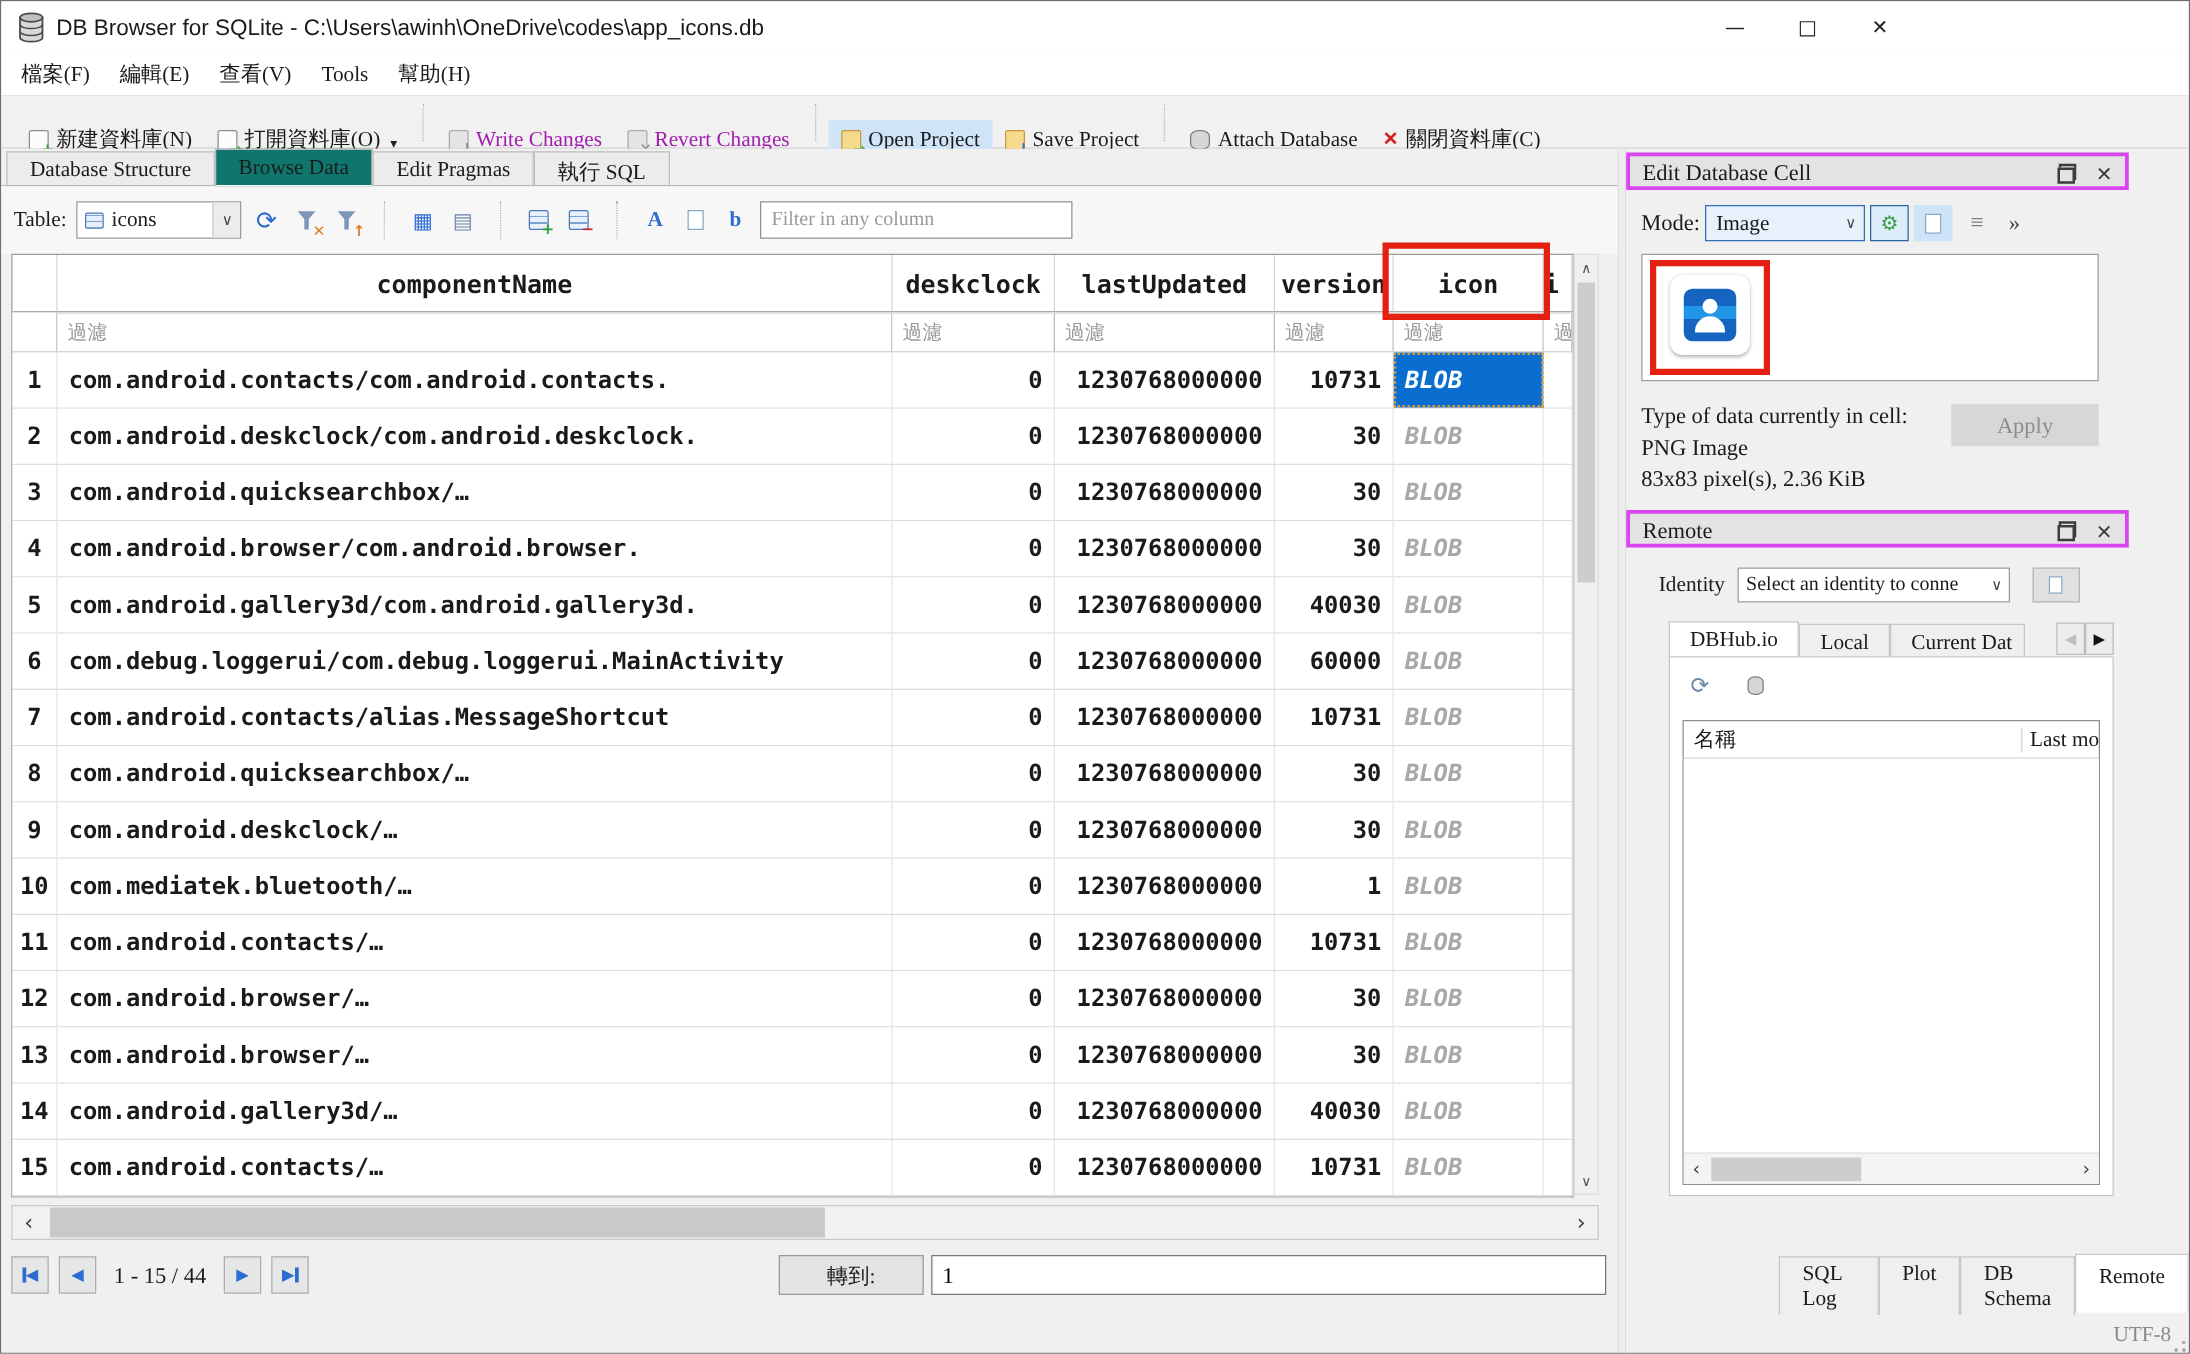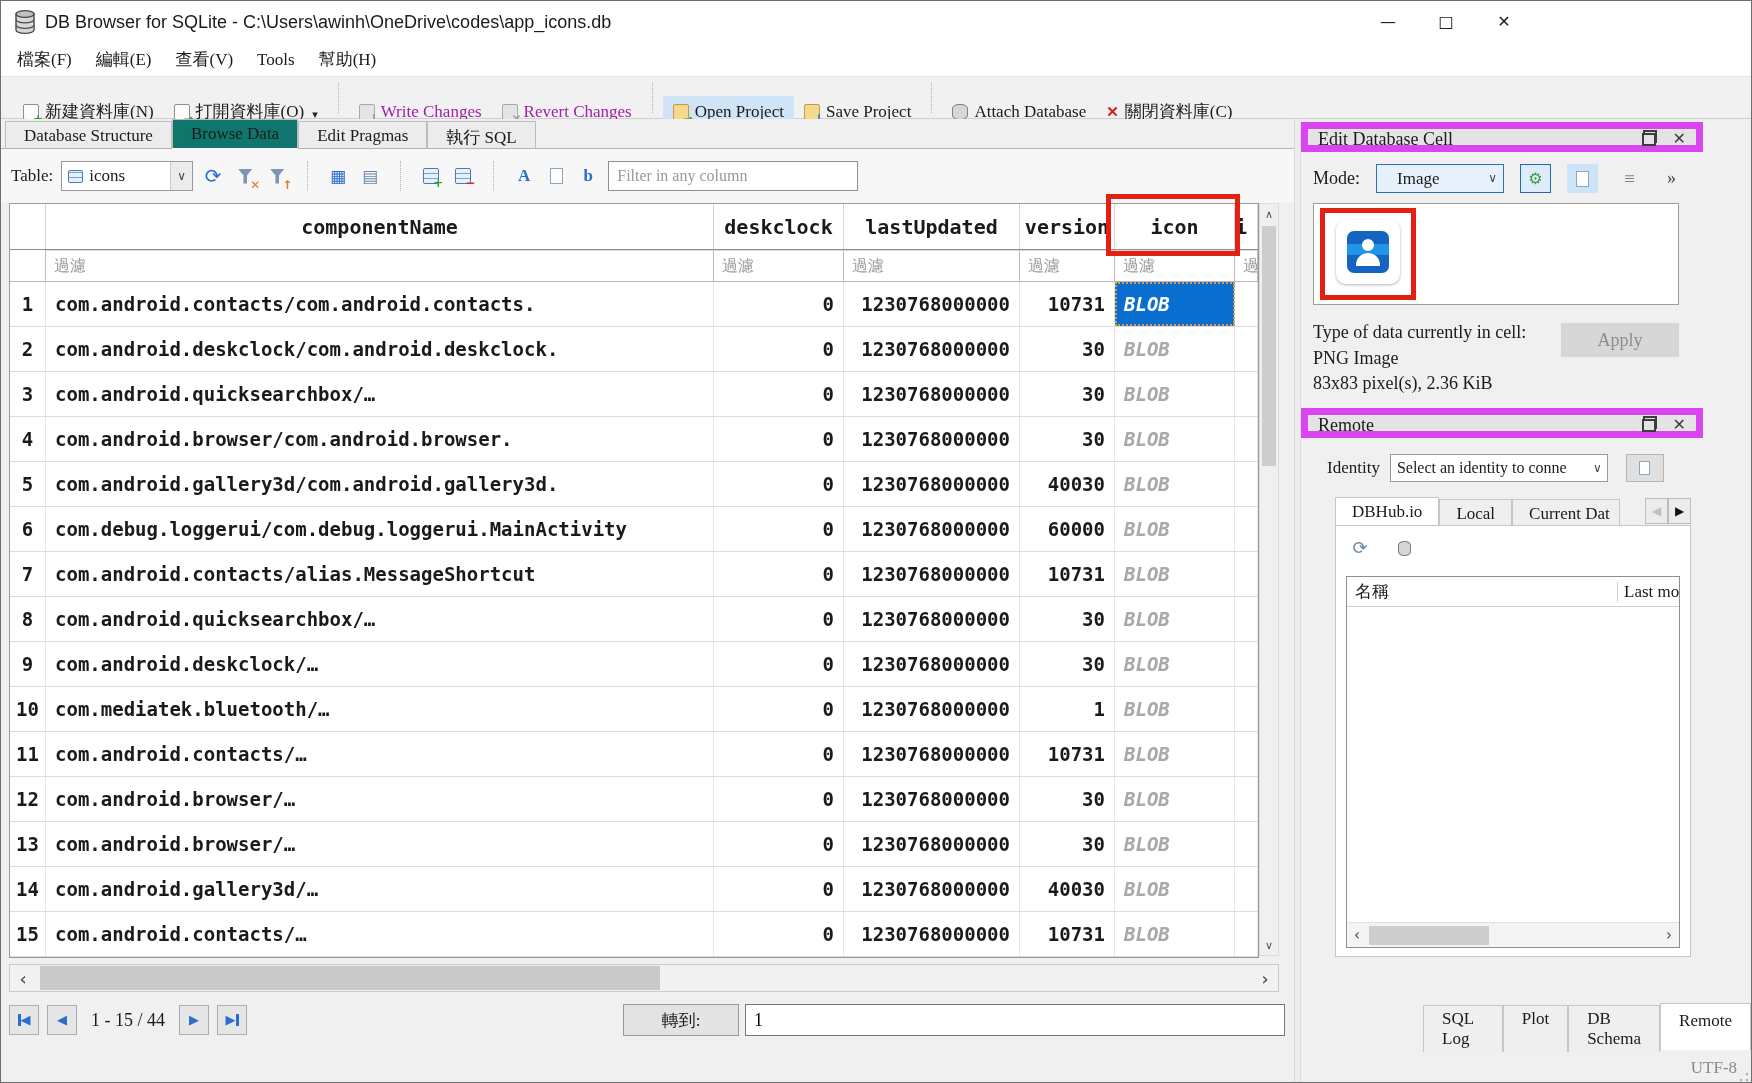--- a/index.html
+++ b/index.html
@@ -111,32 +111,32 @@
   .goto-btn { position:absolute; left:622px; top:5px; width:116px; height:32px; background:#e3e3e3;
               border:1px solid #999; display:flex; align-items:center; justify-content:center; font-size:17px; }
   .goto-input { position:absolute; left:744px; top:5px; width:540px; height:32px; border:1px solid #777;
                 font:18px "Liberation Serif", serif; padding:0 8px; }
 
   
   .red-box { position:absolute; border:5px solid #e32012; z-index:6; pointer-events:none; }
 
   
   .rp-inner { position:absolute; left:0; top:3px; width:402px; }
-  .dock-header { height:30px; background:#e3e3e3; border:7px solid #d946ef; display:flex;
-                 align-items:flex-start; padding:0 10px; font-size:18px; }
+  .dock-header { height:30px; background:#e3e3e3; border:3px solid #d946ef; display:flex;
+                 align-items:flex-end; padding:0 10px; font-size:18px; }
   .dock-icons { margin-left:auto; display:flex; align-items:center; gap:16px; }
   .float-ico { position:relative; width:15px; height:13px; }
   .float-ico::before { content:""; position:absolute; right:0; top:-2px; width:10px; height:9px; border:2px solid #3c3c3c; }
   .float-ico::after  { content:""; position:absolute; left:0; bottom:-1px; width:10px; height:9px;
                        border:2px solid #3c3c3c; background:#e3e3e3; }
   .dock-close { font-size:16px; font-weight:bold; color:#3c3c3c; font-family:"DejaVu Sans", sans-serif; }
 
-  .mode-row { display:flex; align-items:center; gap:16px; padding:12px 8px 8px 12px; font-size:18px; }
+  .mode-row { display:flex; align-items:center; gap:4px; padding:12px 8px 8px 12px; font-size:18px; }
   .mode-combo { width:128px; height:29px; background:#e7f1fb; border:1px solid #2f6eb5; display:flex;
-                align-items:center; padding-left:20px; font-size:17px; }
+                align-items:center; padding-left:8px; font-size:17px; }
   .mode-combo .ca { margin-left:auto; margin-right:6px; font-size:12px; color:#444; }
   .sq-btn { width:31px; height:29px; display:flex; align-items:center; justify-content:center; font-size:16px; }
   .import-btn { border:1px solid #2d66a5; background:#ddecfa; color:#3f9e3f; }
   .text-btn { background:#cde3f8; }
   .page-ico { width:13px; height:16px; background:#fff; border:1px solid #8aa7c2; }
   .lines-ico { color:#808080; font-size:19px; }
   .chev2 { color:#444; font-size:18px; margin-left:6px; }
 
   .preview { position:relative; margin:2px 24px 0 12px; height:102px; background:#fff; border:1px solid #9c9c9c; }
   .contact-card { position:absolute; left:22px; top:16px; width:64px; height:64px; background:#fff;

